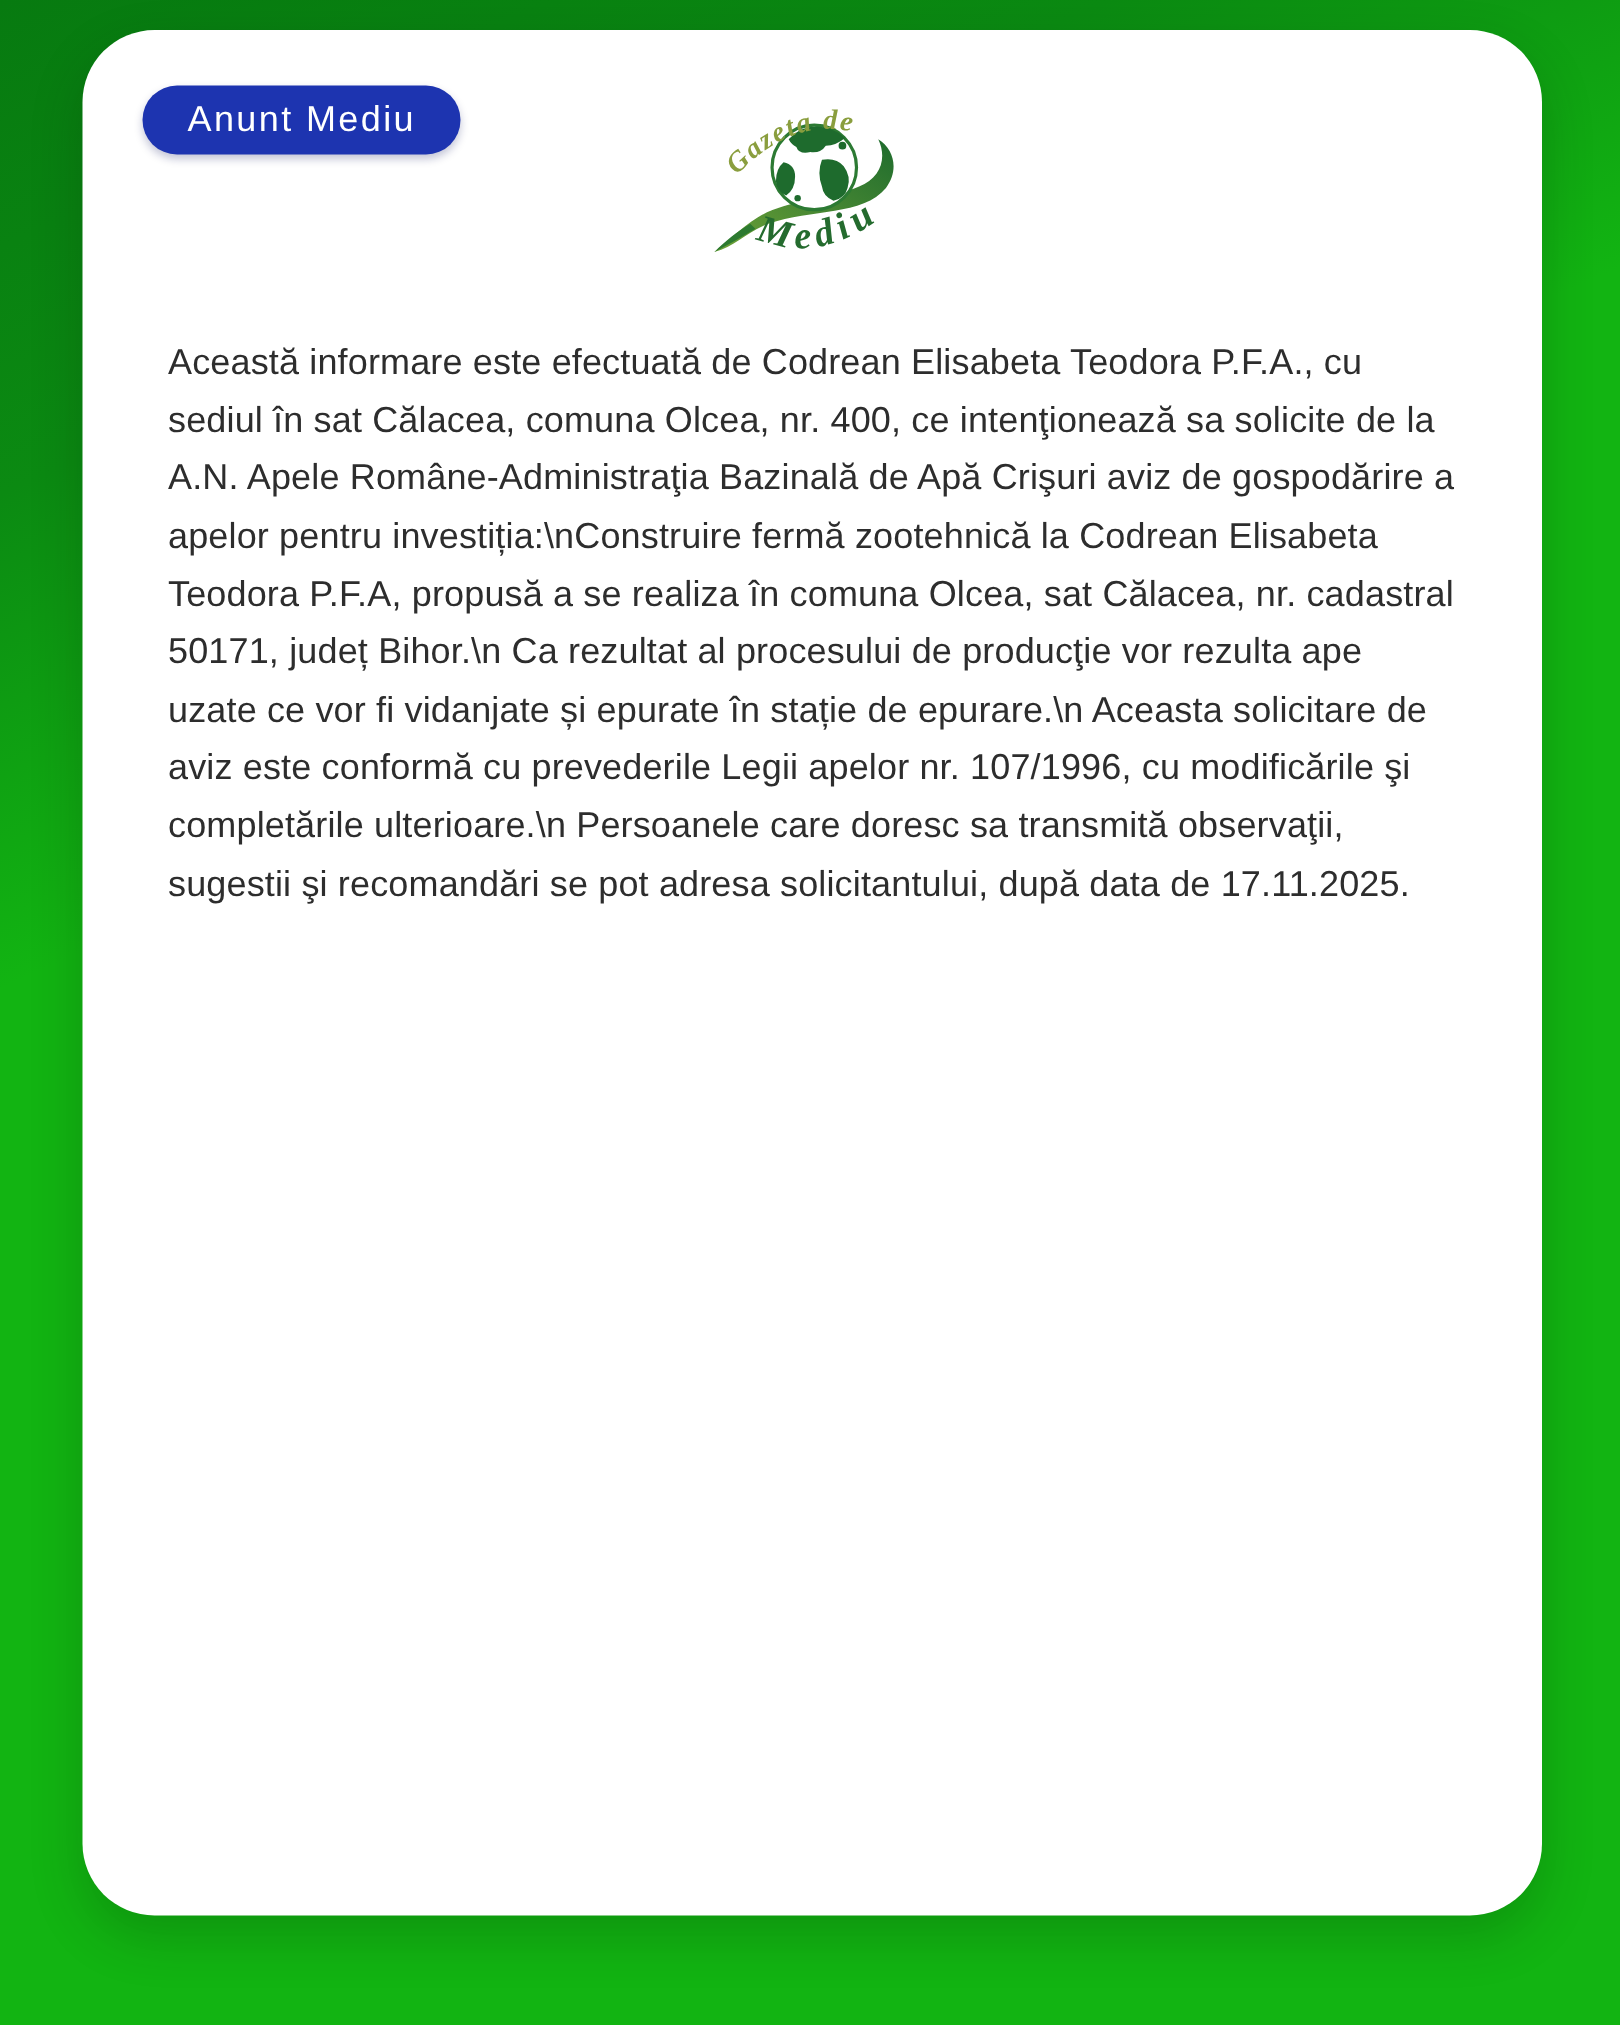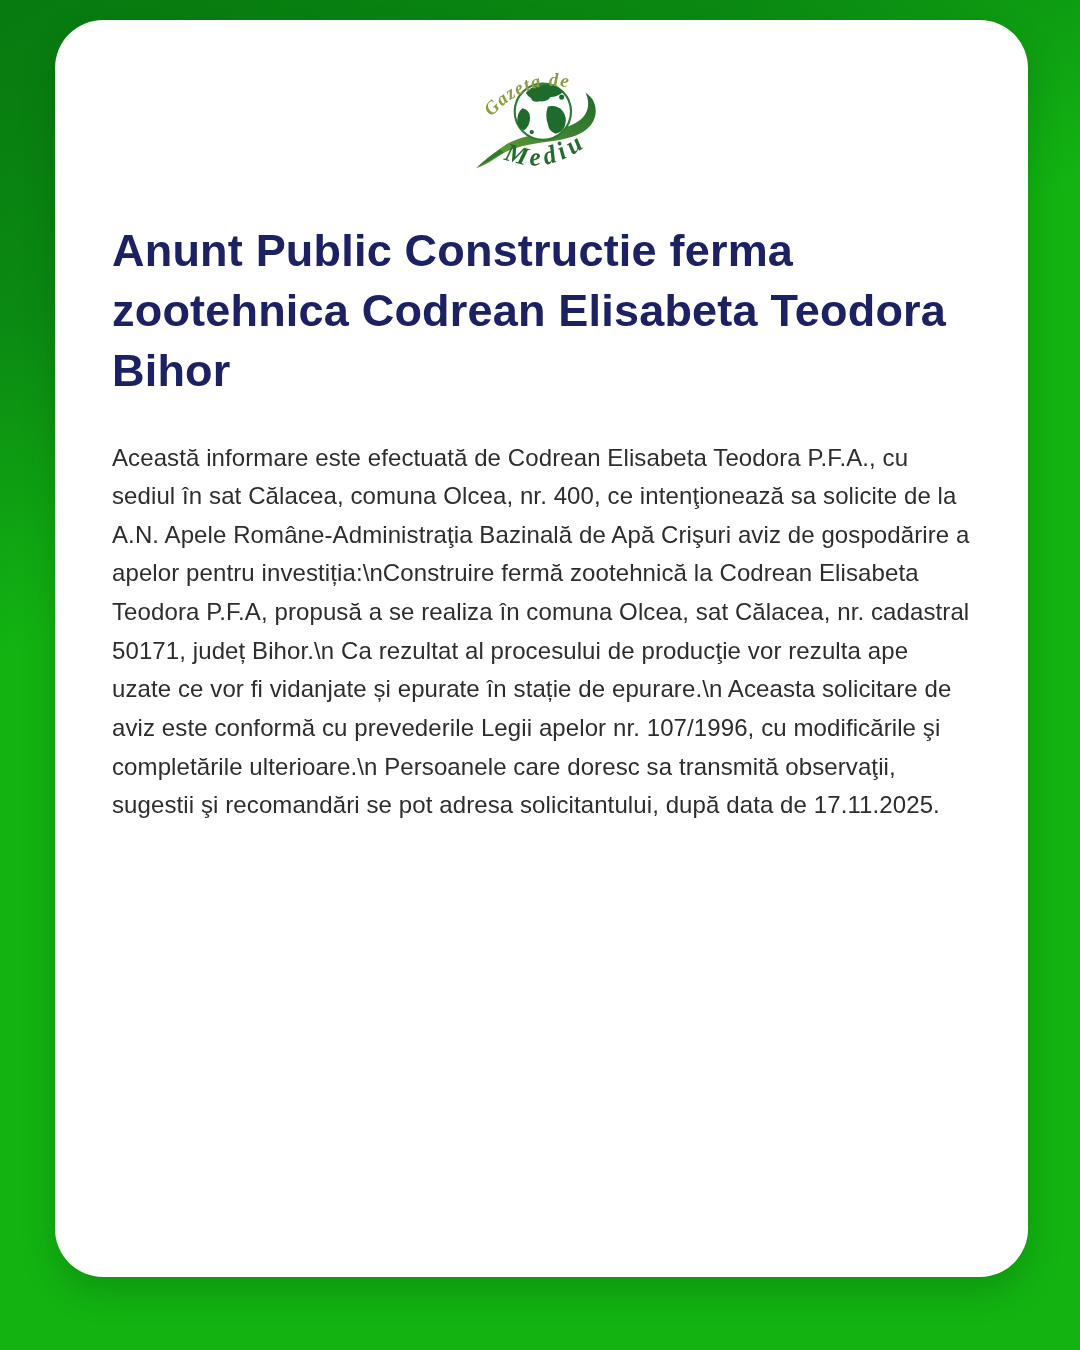--- a/index.html
+++ b/index.html
@@ -31,20 +31,21 @@
   .body-text{
     margin:38px 0 0 0;color:#2d2d2d;
     font-size:24px;line-height:1.61;font-weight:400;letter-spacing:.1px;
   }
 </style>
 </head>
 <body>
 
 <div class="card">
 
+  <button class="badge">Anunt Mediu</button>
 
   <div class="logo-wrap">
     <svg class="logo" viewBox="0 0 170 150" xmlns="http://www.w3.org/2000/svg" aria-hidden="true">
       <defs>
         <linearGradient id="leafGrad" x1="0" y1="1" x2="1" y2="0">
           <stop offset="0" stop-color="#6fa338"></stop>
           <stop offset="1" stop-color="#1e6b2d"></stop>
         </linearGradient>
         <path id="arcTop" d="M 20 76 Q 85 2 160 58" fill="none"></path>
         <path id="arcBottom" d="M 28 112 Q 90 152 158 86" fill="none"></path>
@@ -71,17 +72,16 @@
 
       <text font-family="Liberation Serif, serif" font-style="italic" font-weight="600" font-size="22" fill="#8a9e3e" letter-spacing="1.5">
         <textPath href="#arcTop" startOffset="8">Gazeta de</textPath>
       </text>
       <text font-family="Liberation Serif, serif" font-style="italic" font-weight="600" font-size="30" fill="#246b2e" letter-spacing="5">
         <textPath href="#arcBottom" startOffset="14">Mediu</textPath>
       </text>
     </svg>
   </div>
 
-  <h1 class="title">Anunt Public Constructie ferma zootehnica Codrean Elisabeta Teodora Bihor</h1>
 
   <p class="body-text">Această informare este efectuată de Codrean Elisabeta Teodora P.F.A., cu sediul în sat Călacea, comuna Olcea, nr. 400, ce intenţionează sa solicite de la A.N. Apele Române-Administraţia Bazinală de Apă Crişuri aviz de gospodărire a apelor pentru investiția:\nConstruire fermă zootehnică la Codrean Elisabeta Teodora P.F.A, propusă a se realiza în comuna Olcea, sat Călacea, nr. cadastral 50171, județ Bihor.\n Ca rezultat al procesului de producţie vor rezulta ape uzate ce vor fi vidanjate și epurate în stație de epurare.\n Aceasta solicitare de aviz este conformă cu prevederile Legii apelor nr. 107/1996, cu modificările şi completările ulterioare.\n Persoanele care doresc sa transmită observaţii, sugestii şi recomandări se pot adresa solicitantului, după data de 17.11.2025.</p>
 
 </div>
 
 </body></html>

